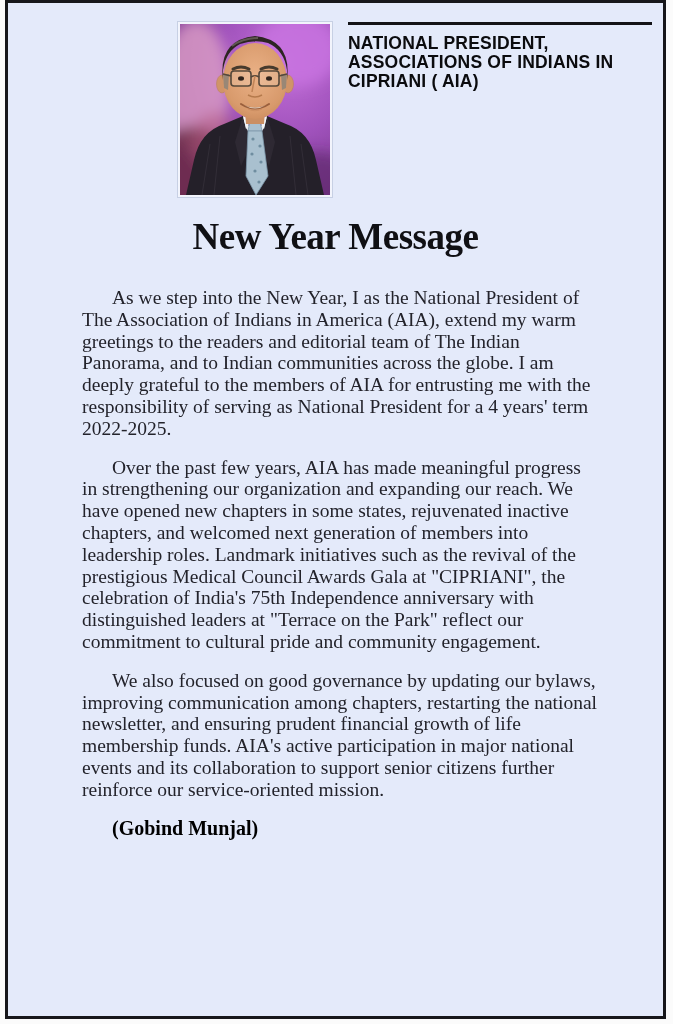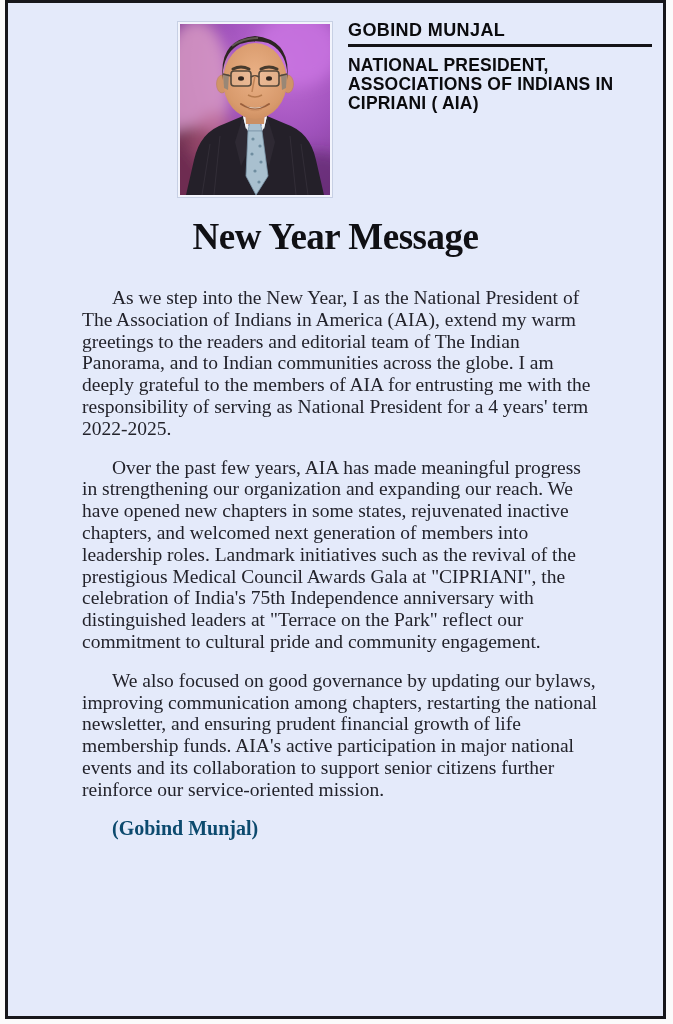--- a/index.html
+++ b/index.html
@@ -72,21 +72,21 @@
   }
   .article-body .para {
     margin: 0 0 17px 0;
     text-indent: 30px;
   }
   .signature {
     font-weight: bold;
     font-size: 20px;
     text-indent: 30px;
     margin-top: 13px;
-    color: #0c4a6e;
+    color: #000000;
   }
 </style>
 </head>
 <body>
 
 <div class="page">
 
   <div class="portrait">
     <svg viewBox="0 0 150 171" xmlns="http://www.w3.org/2000/svg">
       <defs>
@@ -162,21 +162,20 @@
 
       <path d="M75,52 Q73,62 72,68" stroke="#c08457" stroke-width="1.5" fill="none"></path>
       <path d="M68,71 Q75,75 82,71" stroke="#b57a4c" stroke-width="1.5" fill="none"></path>
       <path d="M61,80 Q75,89 89,80" stroke="#9a5f3c" stroke-width="2" fill="none" stroke-linecap="round"></path>
       <path d="M64,81 Q75,88 86,81 Q75,86 64,81" fill="#eadfd2" opacity="0.85"></path>
       <path d="M68,85 Q75,88.5 82,85" stroke="#c4875c" stroke-width="1" fill="none" opacity="0.6"></path>
     </svg>
   </div>
 
   <div class="header-text">
-    <div class="author-name">GOBIND MUNJAL</div>
     <div class="header-rule"></div>
     <div class="author-title">
         <div class="title-line">NATIONAL PRESIDENT,</div>
         <div class="title-line">ASSOCIATIONS OF INDIANS IN</div>
         <div class="title-line">CIPRIANI ( AIA)</div>
       </div>
   </div>
 
   <h1 class="article-title">New Year Message</h1>
 

